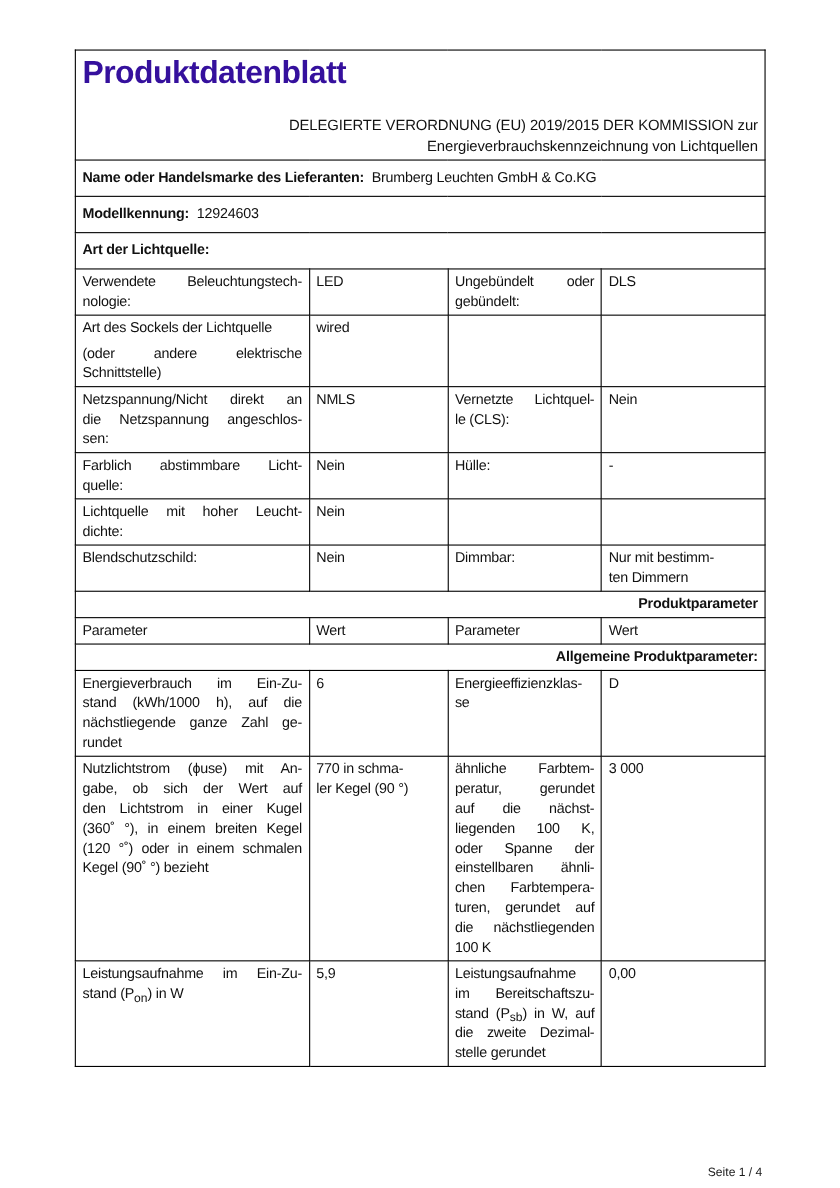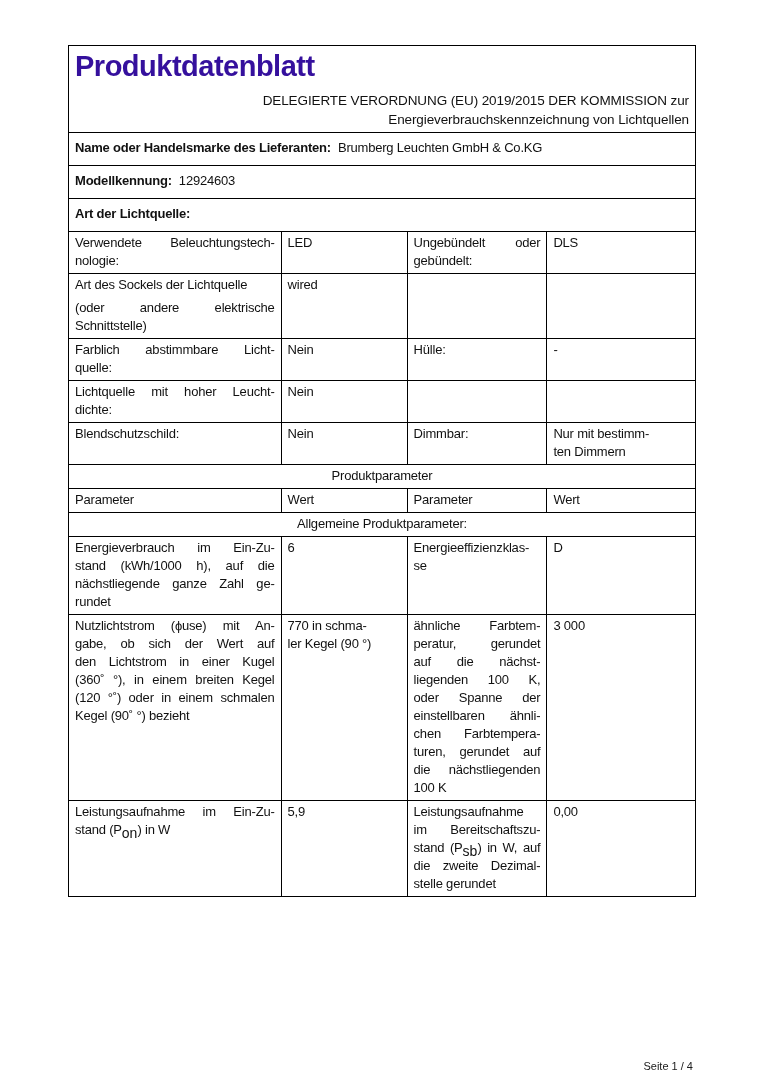--- a/index.html
+++ b/index.html
@@ -10,35 +10,35 @@
   }
   .sheet{position:absolute;left:68px;top:45px;width:628px;}
   table.ds{border-collapse:collapse;width:100%;table-layout:fixed;}
   table.ds td{
     border:1.5px solid #000;vertical-align:top;
     padding:2px 6px 3px;font-size:13px;line-height:18px;letter-spacing:-0.2px;
     overflow:hidden;
   }
   
   td.titleblock{padding:6px 10px 10px 7px;}
-  .doc-title{font-size:29px;line-height:32px;font-weight:bold;letter-spacing:-0.5px;margin:2px 0 9px;}
+  .doc-title{font-size:29px;line-height:32px;font-weight:bold;letter-spacing:-0.5px;margin:2px 0 22px;}
   .reg{white-space:pre-line;font-size:13.5px;line-height:19px;letter-spacing:-0.1px;text-align:right;}
   
   tr.lead td{padding:6px 6px 8px;}
   .lbl{font-weight:bold;}
   .val{margin-left:7px;}
   td.section{font-weight:bold;}
   
-  td.full{font-weight:normal;text-align:center;padding:2px 6px 2px;}
+  td.full{font-weight:bold;text-align:right;padding:2px 6px 2px;}
   
   td.c{text-align:center;}
   .ln{text-align:left;}
   .jl{text-align:justify;text-align-last:justify;}
   .gap{height:5px;}
-  sub{font-size:14px;line-height:0;letter-spacing:0;}
+  sub{font-size:11px;line-height:0;letter-spacing:0;}
   tr.cut td{border-bottom:none;}
   .footer{
     position:absolute;top:1060px;right:71px;
     font-size:11px;line-height:12px;color:#1a1a1a;letter-spacing:0;
   }
 </style>
 </head>
 <body>
 
 <div class="page">
@@ -91,20 +91,37 @@
               <div class="ln">Schnittstelle)</div>
             </td>
             <td class="c">
               <div class="ln">wired</div>
             </td>
             <td></td>
             <td class="c"></td>
           </tr>
           <tr>
             <td>
+              <div class="jl">Netzspannung/Nicht direkt an</div>
+              <div class="jl">die Netzspannung angeschlos-</div>
+              <div class="ln">sen:</div>
+            </td>
+            <td class="c">
+              <div class="ln">NMLS</div>
+            </td>
+            <td>
+              <div class="jl">Vernetzte Lichtquel-</div>
+              <div class="ln">le (CLS):</div>
+            </td>
+            <td class="c">
+              <div class="ln">Nein</div>
+            </td>
+          </tr>
+          <tr>
+            <td>
               <div class="jl">Farblich abstimmbare Licht-</div>
               <div class="ln">quelle:</div>
             </td>
             <td class="c">
               <div class="ln">Nein</div>
             </td>
             <td>
               <div class="ln">Hülle:</div>
             </td>
             <td class="c">

